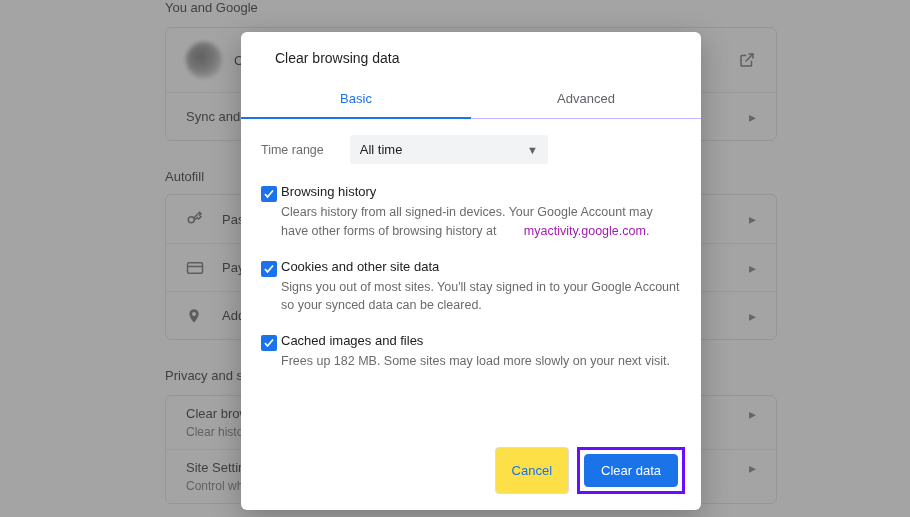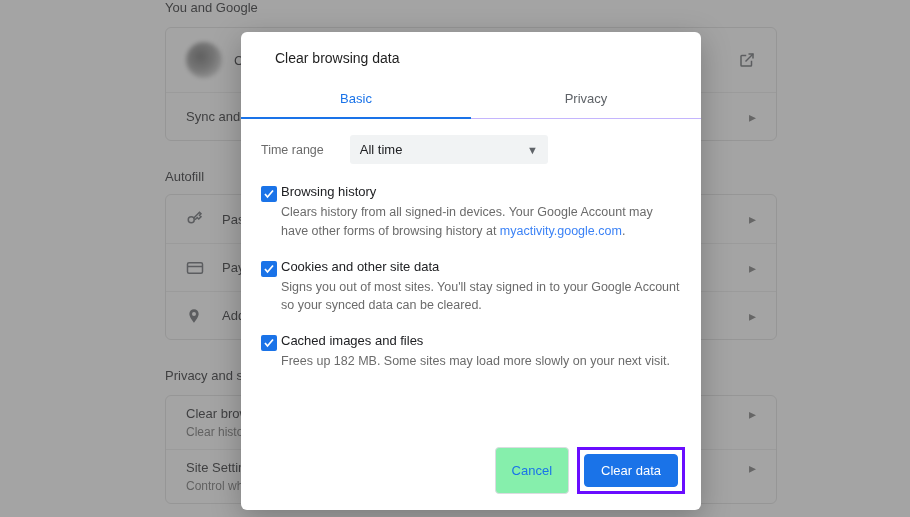--- a/index.html
+++ b/index.html
@@ -35,24 +35,24 @@
   .time-row { display: flex; align-items: center; gap: 26px; margin-bottom: 20px;}
   .time-label { font-size: 12.5px; color: #6b6b6b; }
   .select { display: flex; align-items: center; justify-content: space-between; background: #f1f3f4; border: none; border-radius: 3px; padding: 7px 10px; width: 198px; font-size: 13px; color: #202124; cursor: pointer; }
   .caret { color: #5f6368; font-size: 11px;}
   .opt-row { display: flex; align-items: flex-start; gap: 4px; margin-bottom: 18px; }
   .chk { width: 16px; height: 16px; background: #1a73e8; border-radius: 2px; display: flex; align-items: center; justify-content: center; margin-top: 2px; flex-shrink: 0; cursor: pointer; }
   .chk svg { display: block; }
   .opt-text { flex: 1; }
   .opt-title { font-size: 13px; color: #202124; margin-bottom: 4px; }
   .opt-desc { font-size: 12.5px; color: #6b6b6b; line-height: 1.5; }
-  .opt-desc a { color: #3b82f6; text-decoration: none; cursor: pointer; }
+  .opt-desc a { color: #a21caf; text-decoration: none; cursor: pointer; margin-left: 24px; }
   .dialog-foot { display: flex; justify-content: flex-end; padding: 50px 16px 16px; gap: 8px; }
   .btn { font-size: 13px; border-radius: 4px; padding: 8px 16px; cursor: pointer; }
-  .btn-cancel { background: #86efac; border: 1px solid #dadce0; color: #1a73e8; }
+  .btn-cancel { background: #fde047; border: 1px solid #dadce0; color: #1a73e8; }
   .btn-primary { background: #1a73e8; color: #fff; border: 1px solid #1a73e8; }
   .highlight-ring { border: 3px solid #6a0dff; border-radius: 0; padding: 4px; display: inline-block; }
   svg { display: inline-block; vertical-align: middle; }
 </style>
 </head>
 <body>
 
 <div class="bg-page">
   <div class="bg-content">
     <div class="section-title">You and Google</div>
@@ -126,21 +126,21 @@
     </div>
   </div>
 </div>
 
 <div class="overlay"></div>
 
 <div class="dialog">
   <div class="dialog-title">Clear browsing data</div>
   <div class="tabs">
     <div class="tab active">Basic</div>
-    <div class="tab">Privacy</div>
+    <div class="tab">Advanced</div>
   </div>
   <div class="dialog-body">
     <div class="time-row">
       <span class="time-label">Time range</span>
       <div class="select">
         <span>All time</span>
         <span class="caret">▼</span>
       </div>
     </div>
 

